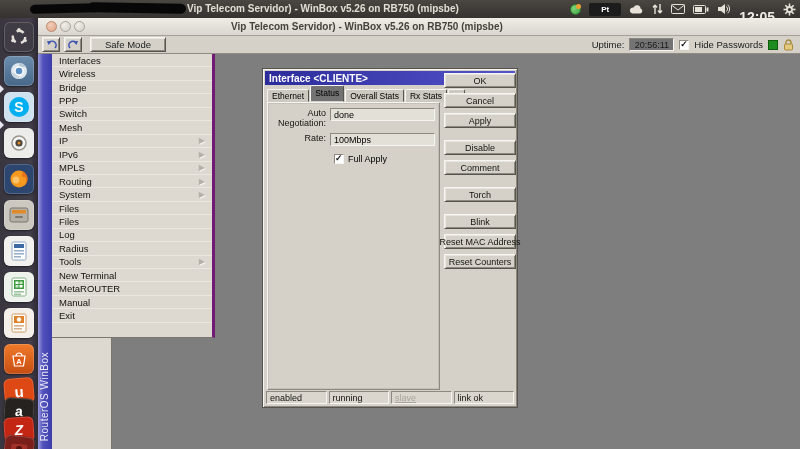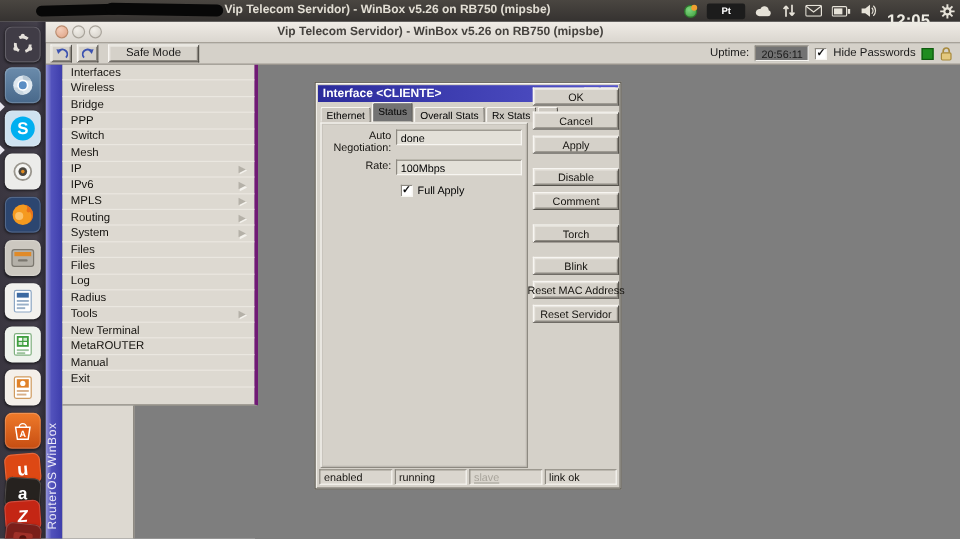--- a/index.html
+++ b/index.html
@@ -310,21 +310,21 @@
     </div>
     <div class="dlg-buttons">
       <span class="dbtn">OK</span>
       <span class="dbtn">Cancel</span>
       <span class="dbtn">Apply</span>
       <span class="dbtn gap-top">Disable</span>
       <span class="dbtn">Comment</span>
       <span class="dbtn gap-top">Torch</span>
       <span class="dbtn gap-top">Blink</span>
       <span class="dbtn">Reset MAC Address</span>
-      <span class="dbtn">Reset Servidor</span>
+      <span class="dbtn">Reset Counters</span>
     </div>
     <div class="dlg-status">
       <span class="scell">enabled</span>
       <span class="scell">running</span>
       <span class="scell disabled">slave</span>
       <span class="scell">link ok</span>
     </div>
   </div>
 
   <div class="launcher">

